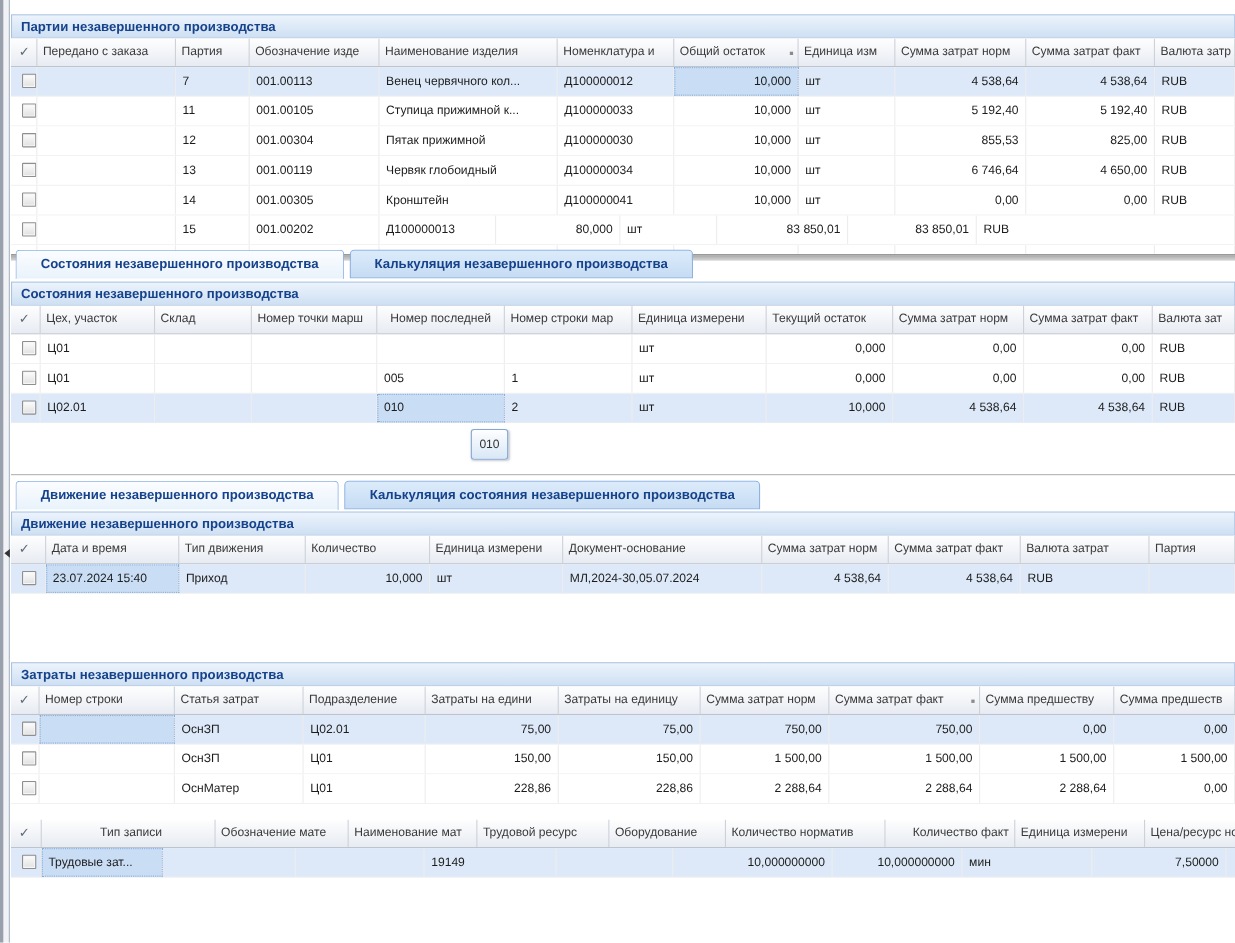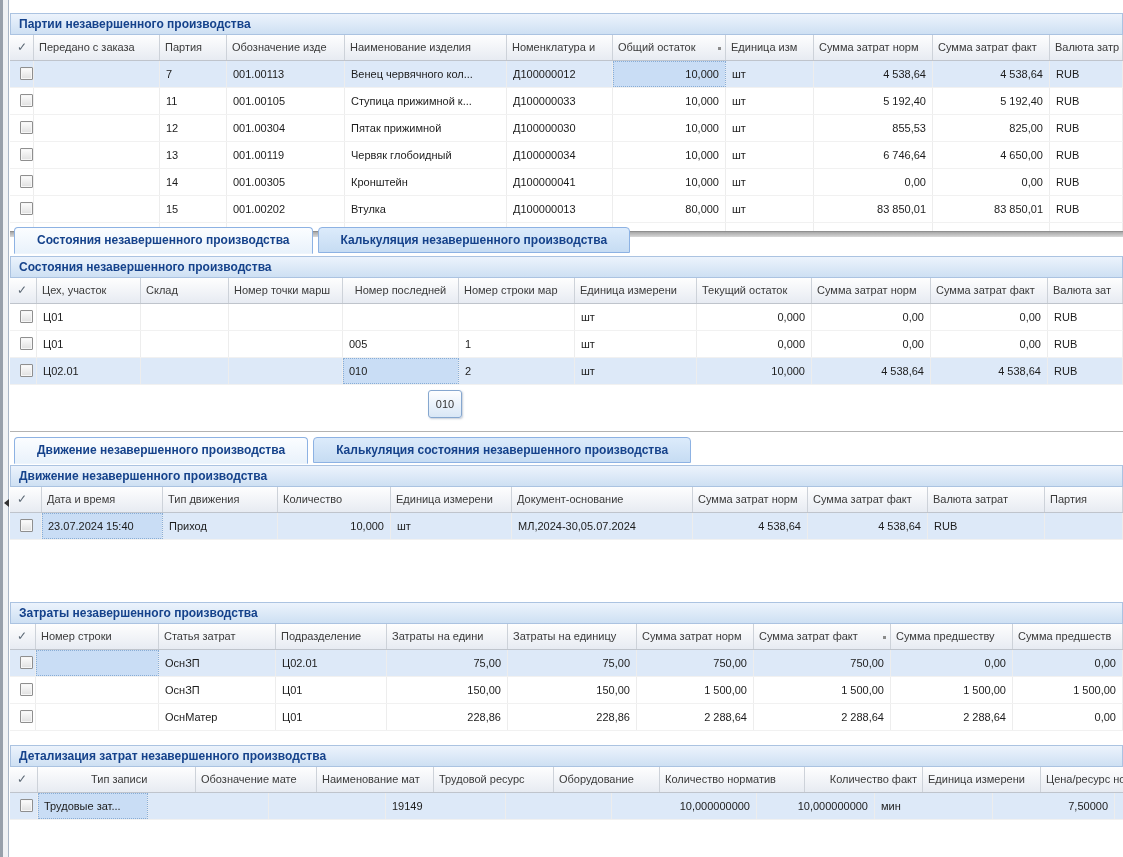--- a/index.html
+++ b/index.html
@@ -180,21 +180,20 @@
           <div class="dcell r" style="width: 117px;">0,00</div>
           <div class="dcell flex">RUB</div>
         </div>
         <div class="drow">
           <div class="dcell" style="width: 24px;">
             <span class="checkbox"></span>
           </div>
           <div class="dcell" style="width: 126px;"></div>
           <div class="dcell" style="width: 67px;">15</div>
           <div class="dcell" style="width: 118px;">001.00202</div>
-          <div class="dcell" style="width: 162px;">Втулка</div>
           <div class="dcell" style="width: 106px;">Д100000013</div>
           <div class="dcell r" style="width: 113px;">80,000</div>
           <div class="dcell" style="width: 88px;">шт</div>
           <div class="dcell r" style="width: 119px;">83 850,01</div>
           <div class="dcell r" style="width: 117px;">83 850,01</div>
           <div class="dcell flex">RUB</div>
         </div>
         <div class="drow">
           <div class="dcell" style="width: 24px;">
             <span class="checkbox"></span>
@@ -378,21 +377,20 @@
           <div class="dcell r" style="width: 117px;">2 288,64</div>
           <div class="dcell r" style="width: 137px;">2 288,64</div>
           <div class="dcell r" style="width: 122px;">2 288,64</div>
           <div class="dcell flex r">0,00</div>
         </div>
       </div>
     </div>
 </section>
 
 <section class="panel p5">
-  <div class="panel-title">Детализация затрат незавершенного производства</div>
   <div class="grid">
       <div class="hrow">
         <div class="hcell" style="width: 28px;"><span class="chk">✓</span></div>
         <div class="hcell" style="width: 110px; margin-left: 48px;">Тип записи</div>
         <div class="hcell" style="width: 121px;">Обозначение мате</div>
         <div class="hcell" style="width: 117px;">Наименование мат</div>
         <div class="hcell" style="width: 120px;">Трудовой ресурс</div>
         <div class="hcell" style="width: 106px;">Оборудование</div>
         <div class="hcell" style="width: 145px;">Количество норматив</div>
         <div class="hcell" style="width: 118px; text-align: right;">Количество факт</div>

